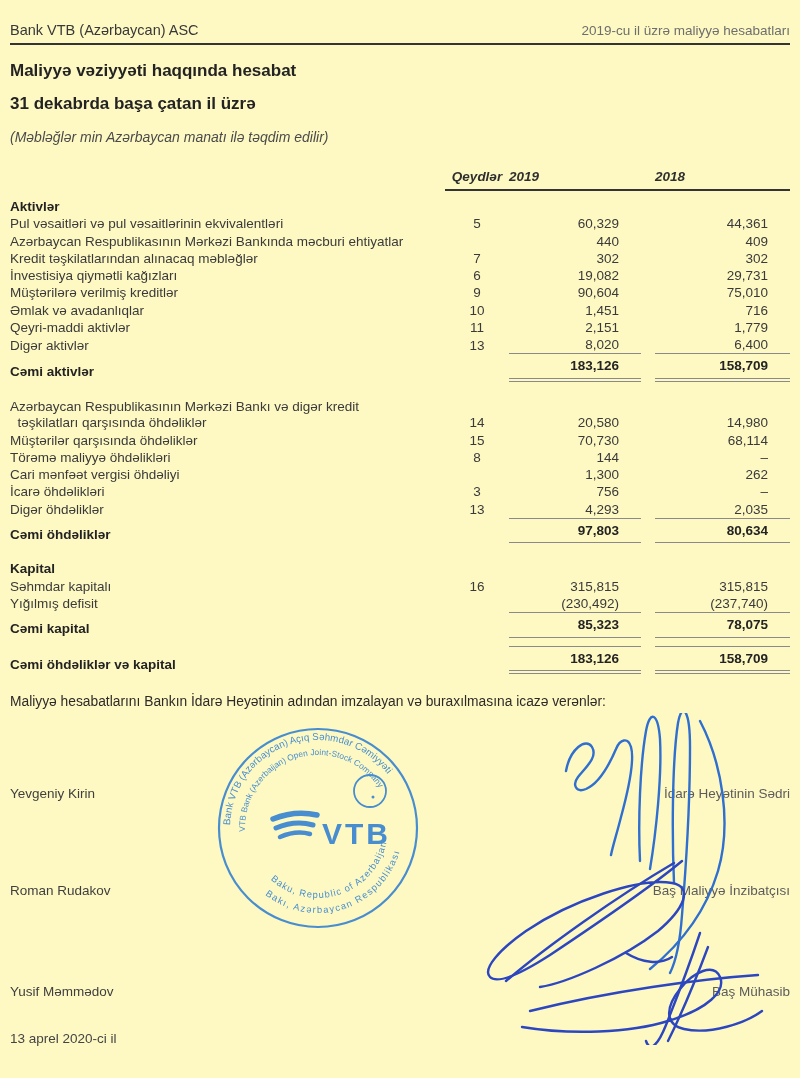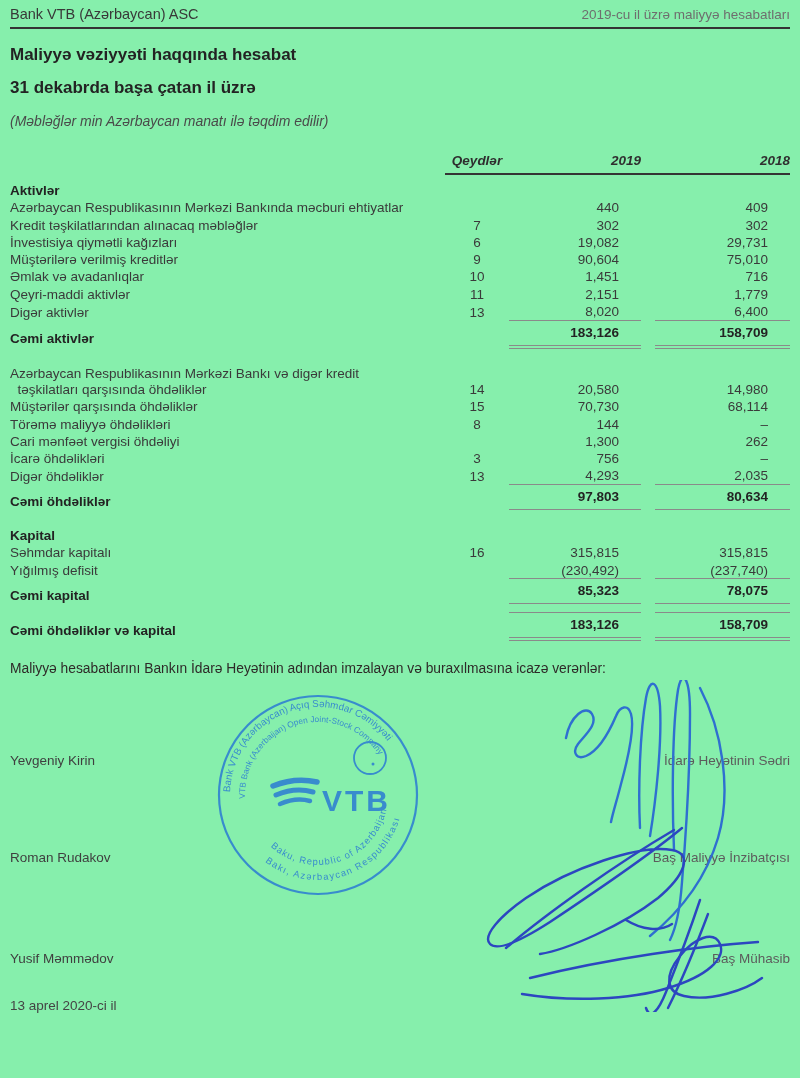--- a/index.html
+++ b/index.html
@@ -1,42 +1,42 @@
 <!DOCTYPE html>
 <html style="--stamp-blue: #2e7fd2; --ink-blue: #2f6fd0; --ink-blue2: #2c46c0; --text: #3a3a3a; --rule: #8a8a8a;"><head>
 <meta charset="utf-8">
 <style>
   :root{
     --text:#3a3a3a; --heading:#232323; --rule:#8a8a8a; --header-rule:#343434;
     --stamp-blue:#2e7fd2; --ink-blue:#2f6fd0; --ink-blue2:#2c46c0;
   }
   html,body{margin:0;padding:0;background:#e9e9e9;}
   .page{
-    width:800px;height:1078px;margin:0 auto;background:#86efac;
+    width:800px;height:1078px;margin:0 auto;background:#fef9c3;
     font-family:"Liberation Sans","DejaVu Sans",sans-serif;color:var(--text);
-    position:relative;overflow:hidden;box-sizing:border-box;padding:4px 10px 0;
+    position:relative;overflow:hidden;box-sizing:border-box;padding:20px 10px 0;
   }
   
   .doc-header{display:flex;justify-content:space-between;align-items:flex-end;
     padding:2px 0 5px;border-bottom:2px solid var(--header-rule);}
   .company{font-size:14.5px;color:#383838;}
   .report-ref{font-size:13.5px;color:#6e6e6e;}
   .title{font-size:17px;font-weight:bold;color:var(--heading);margin:16px 0 0;}
   .subtitle{font-size:17px;font-weight:bold;color:var(--heading);margin:13px 0 12px;}
   .curnote{font-style:italic;font-size:14px;color:#4a4a4a;margin:15px 0 0;}
 
   
   table.fin{border-collapse:collapse;table-layout:fixed;width:780px;margin:24px 0 0;}
   col.c-lbl{width:435px;} col.c-note{width:64px;} col.c-v1{width:132px;}
   col.c-gap{width:14px;} col.c-v2{width:135px;}
   thead th{font-size:13.5px;font-style:italic;font-weight:bold;color:#2f2f2f;
     padding:0 0 5px;vertical-align:bottom;}
   thead th.note,thead th.val,thead th.gap{border-bottom:2px solid var(--header-rule);}
   thead th.note{text-align:center;}
-  thead th.val{text-align:right;}
+  thead th.val{text-align:left;}
   td{font-size:13.5px;color:var(--text);vertical-align:bottom;
     padding:1.5px 0 0;line-height:15.8px;}
   td.lbl{white-space:pre-wrap;}
   td.note{text-align:center;}
   td.val{text-align:right;padding-right:22px;}
   tr.sec td{font-weight:bold;color:var(--heading);padding-top:8px;}
   tr.total td{font-weight:bold;color:var(--heading);}
   tr.total td.lbl{padding-top:7px;margin-left:16px;}
   tr.total td.val{border-top:1px solid var(--rule);border-bottom:1px solid var(--rule);
     padding-top:4px;padding-bottom:4px;}
@@ -82,20 +82,27 @@
         <th class="lbl"></th>
         <th class="note">Qeydlər</th>
         <th class="val">2019</th>
         <th class="gap"></th>
         <th class="val">2018</th>
       </tr>
     </thead>
     <tbody id="tbody">
         <tr class="sec">
           <td class="lbl" colspan="5">Aktivlər</td>
+        </tr>
+        <tr>
+          <td class="lbl">Pul vəsaitləri və pul vəsaitlərinin ekvivalentləri</td>
+          <td class="note">5</td>
+          <td class="val">60,329</td>
+          <td class="gap"></td>
+          <td class="val">44,361</td>
         </tr>
         <tr>
           <td class="lbl">Azərbaycan Respublikasının Mərkəzi Bankında məcburi ehtiyatlar</td>
           <td class="note"></td>
           <td class="val">440</td>
           <td class="gap"></td>
           <td class="val">409</td>
         </tr>
         <tr>
           <td class="lbl">Kredit təşkilatlarından alınacaq məbləğlər</td>

